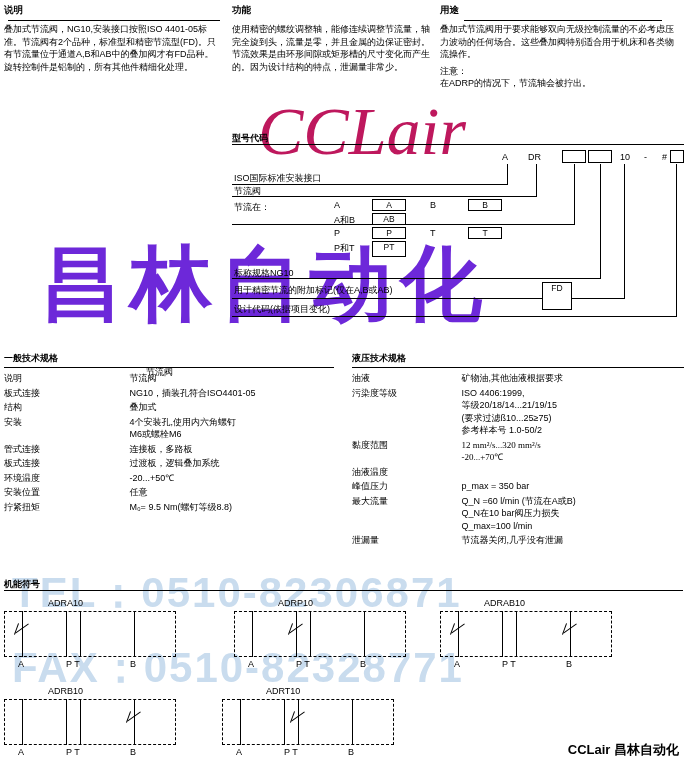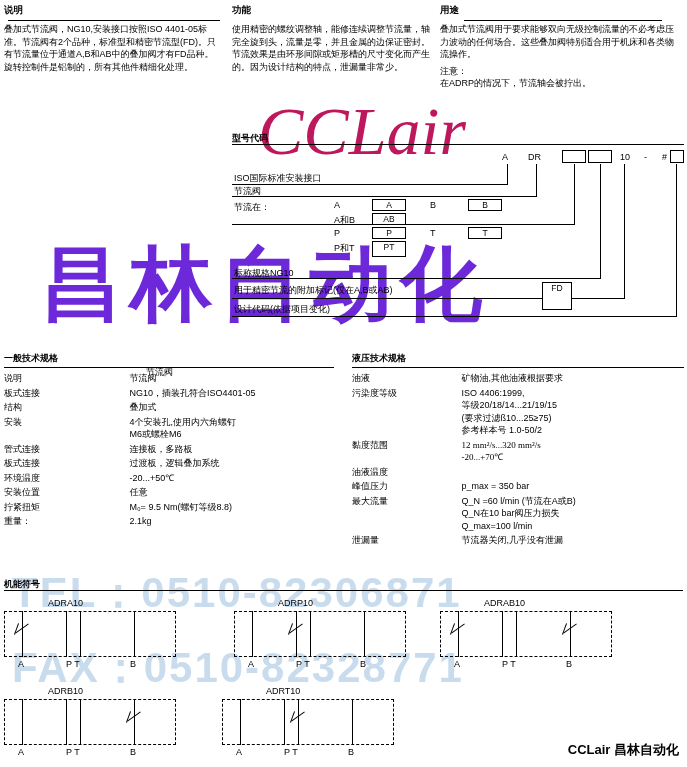--- a/index.html
+++ b/index.html
@@ -201,24 +201,20 @@
           <td>-20...+50℃</td>
             </tr>
         <tr>
           <td class="k">安装位置</td>
           <td>任意</td>
             </tr>
         <tr>
           <td class="k">拧紧扭矩</td>
           <td>M₀= 9.5 Nm(螺钉等级8.8)</td>
             </tr>
-        <tr>
-          <td class="k">重量：</td>
-          <td>2.1kg</td>
-            </tr>
       </tbody>
         </table>
       <div style="position:absolute; left:142px; top:14px; font-size:9px;">节流阀</div>
     </div>
 
     <div class="spec-r">
       <div class="spec-h">液压技术规格</div>
       <div class="spec-rule"></div>
       <table class="sp">
         <tbody>

